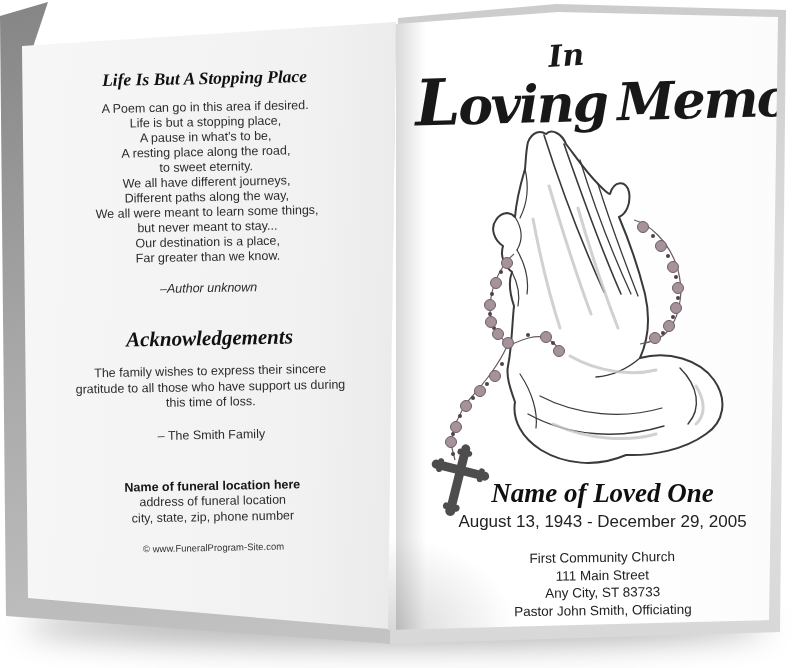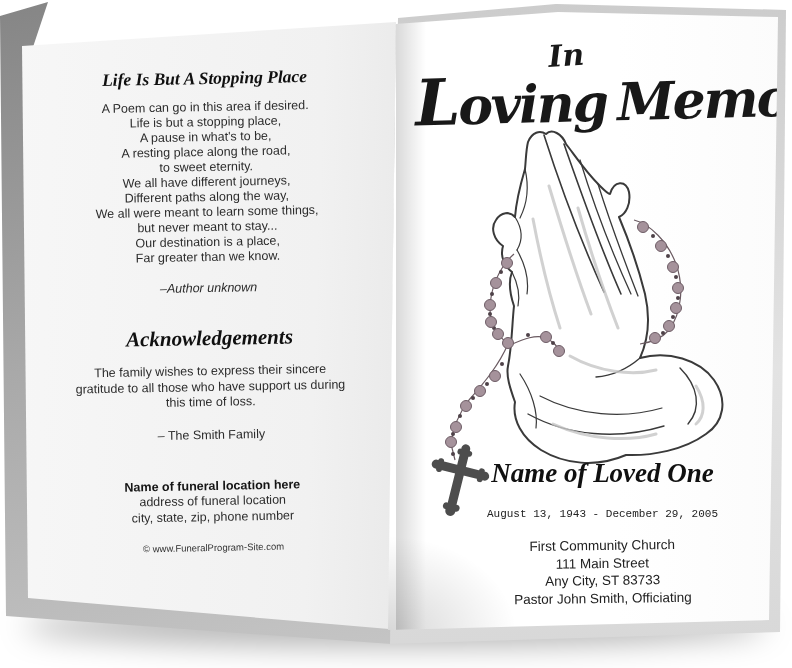--- a/index.html
+++ b/index.html
@@ -49,22 +49,22 @@
                  font-size:30px; transform:rotate(-4deg) translateX(-24px); }
   .memory-main { font-family:"DejaVu Serif", serif; font-style:italic; font-weight:bold;
                  font-size:52px; letter-spacing:-2px; word-spacing:-6px; white-space:nowrap;
                  margin-top:-10px; transform:rotate(-1.5deg); }
   .memory-main::first-letter { font-size:64px; }
 
   .hands-svg { position:absolute; left:428px; top:124px; width:362px; height:394px; }
 
   .right-lower { position:absolute; left:430px; top:458px; width:345px; text-align:center; }
   .loved-name { font-family:"Liberation Serif", serif; font-style:italic; font-weight:bold;
-                font-size:27px; color:#101010; }
-  .dates      { font-size:11px; margin-top:19px; color:#222;font-family:Liberation Mono, monospace; }
+                font-size:27px; color:#101010;margin-top:20px; }
+  .dates      { font-size:17px; margin-top:3px; color:#222; }
   .service    { margin-top:17px; font-size:13.5px; line-height:17.5px; color:#222;
                 transform:rotate(-0.8deg); }
 </style>
 </head>
 <body>
 
 <div class="stage">
 
   <div class="floor-shadow"></div>
   <div class="sheet back-left"></div>

